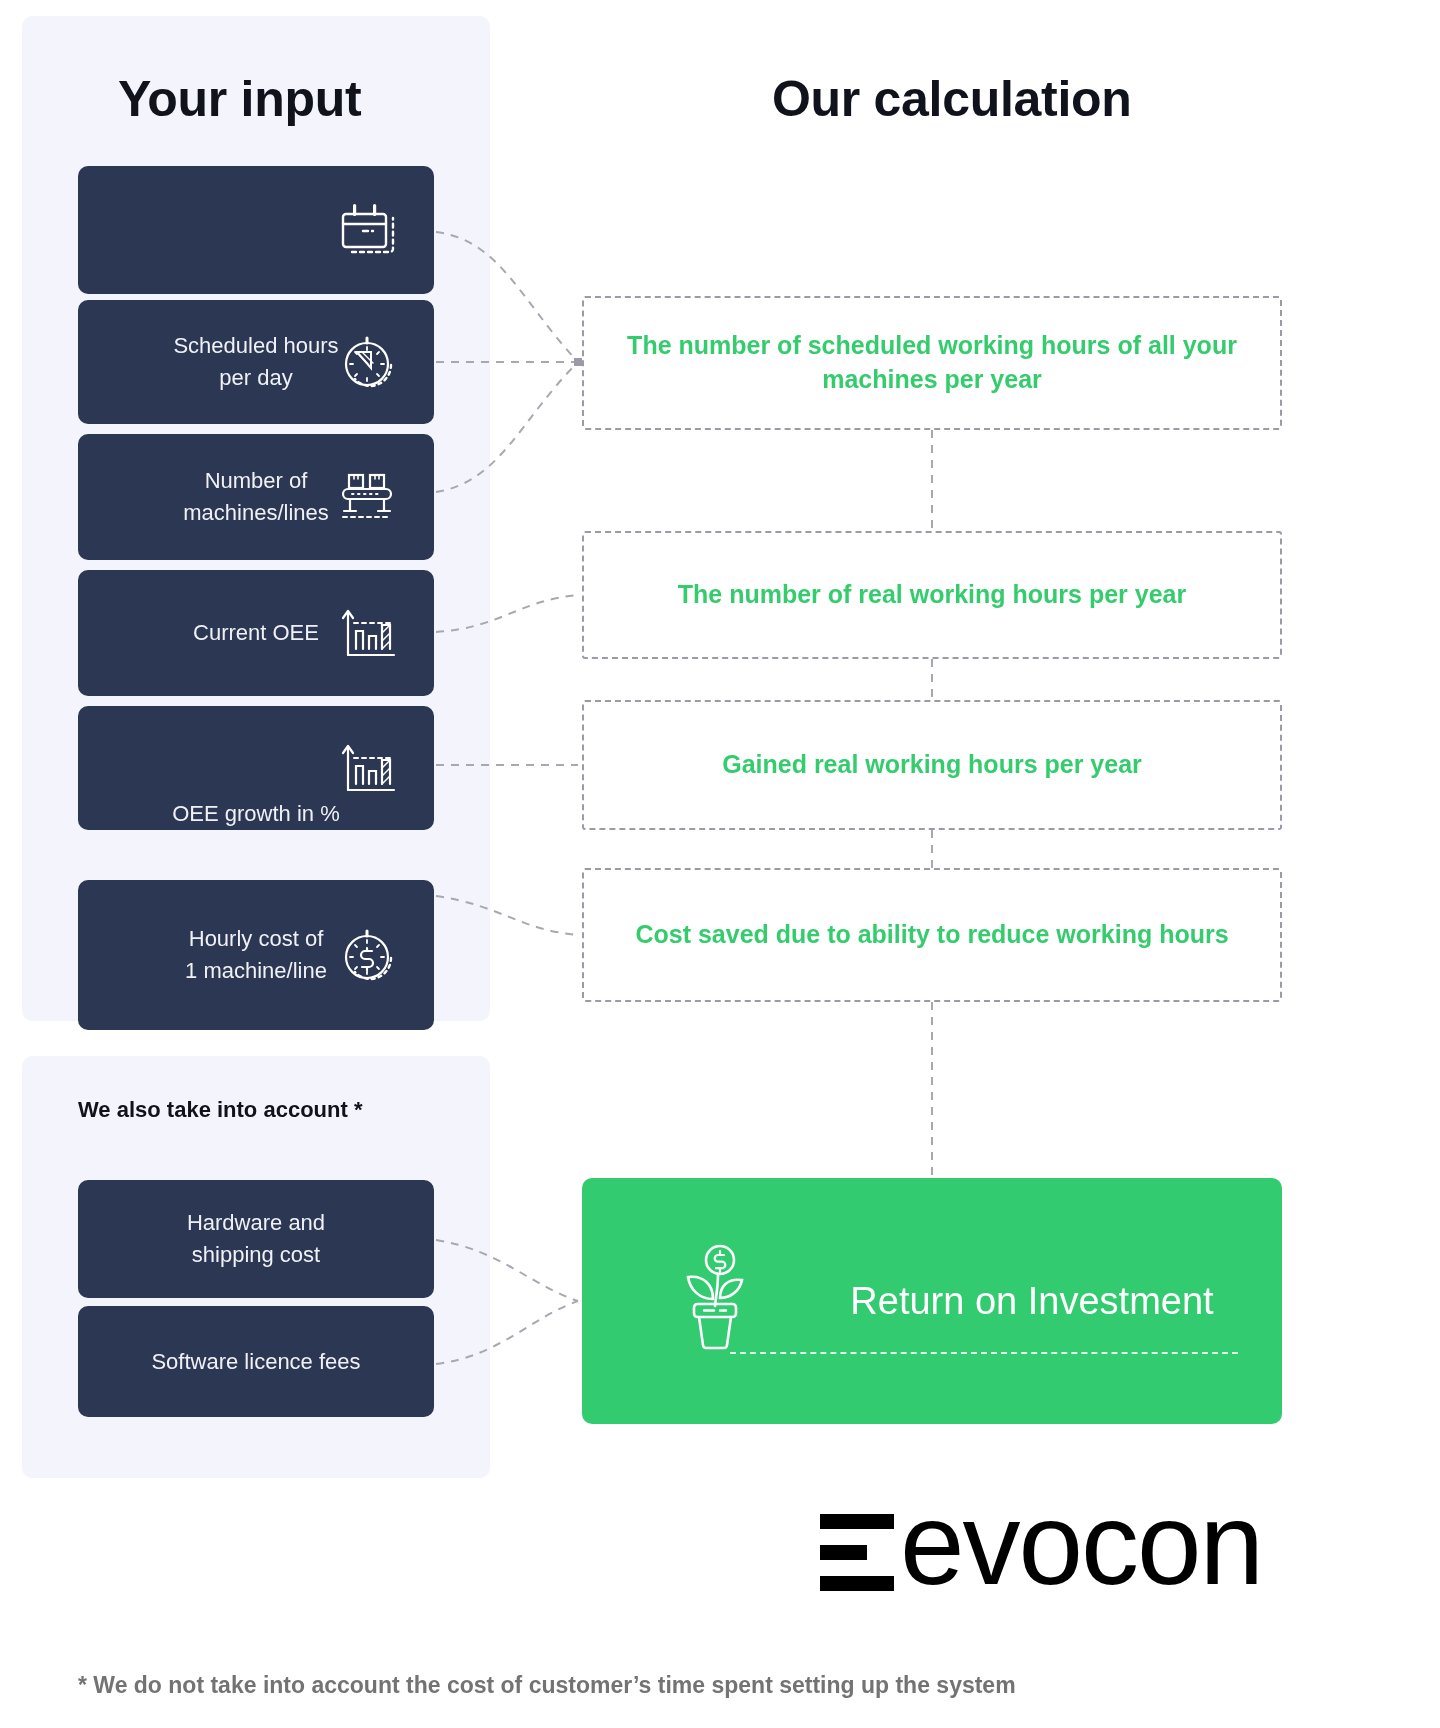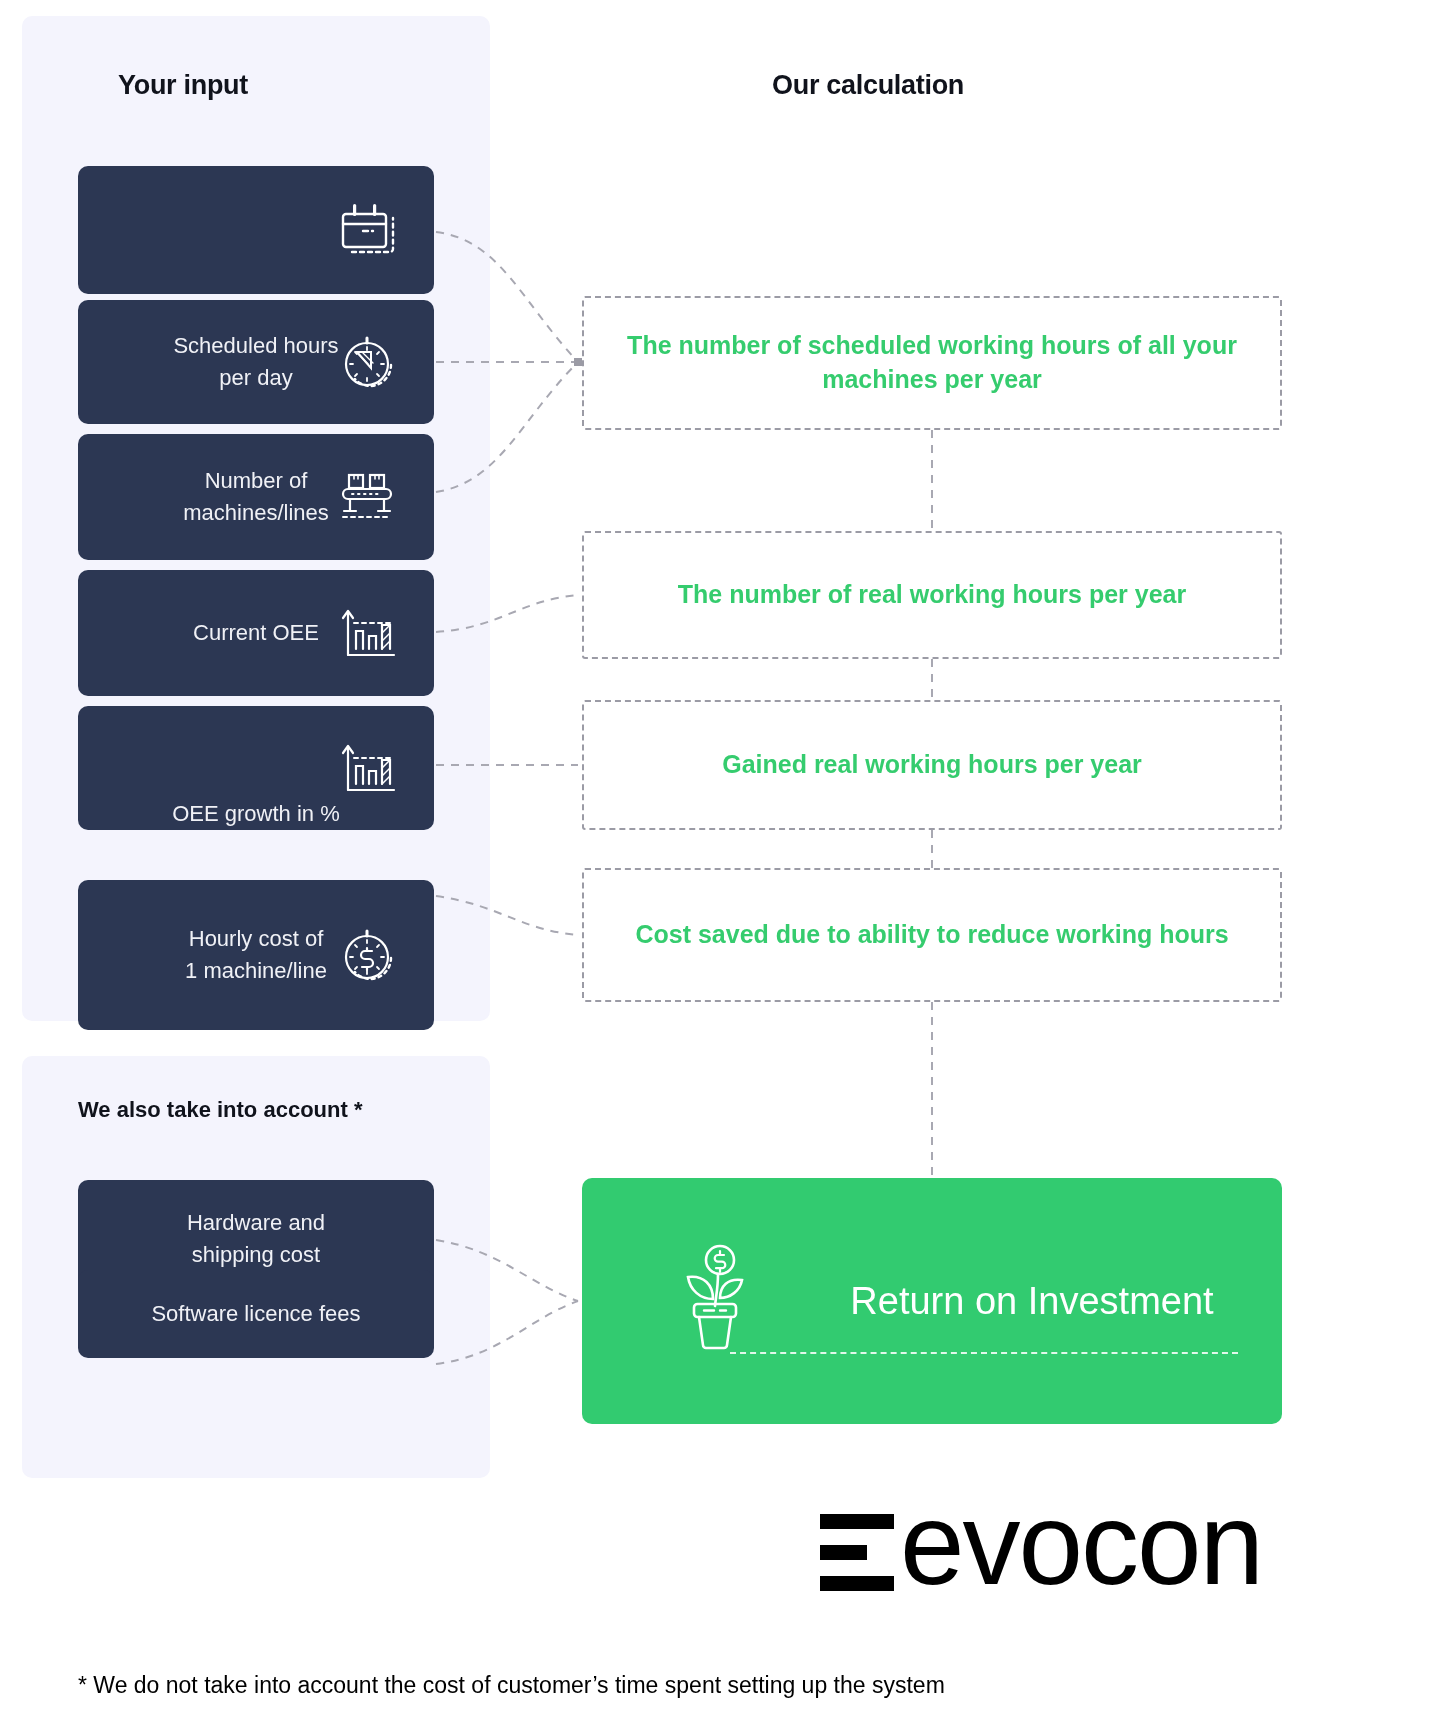--- a/index.html
+++ b/index.html
@@ -16,21 +16,21 @@
     position: absolute;
     background: #f4f4fd;
     border-radius: 10px;
   }
   #panel-top    { left: 22px; top: 16px;   width: 468px; height: 1005px; }
   #panel-bottom { left: 22px; top: 1056px; width: 468px; height: 422px; }
 
   
   .col-title {
     position: absolute;
-    font-size: 27px;
+    font-size: 50px;
     font-weight: 700;
     color: #10131c;
     letter-spacing: -0.3px;
     white-space: nowrap;
   }
   #title-input       { left: 118px; top: 70px; }
   #title-calculation { left: 772px; top: 70px; }
 
   .sub-title {
     position: absolute;
@@ -71,21 +71,21 @@
   }
   .input-card.no-ico .label { padding: 0; }
 
   #card-0 { top: 166px; height: 128px; }
   #card-1 { top: 300px; height: 124px; }
   #card-2 { top: 434px; height: 126px; }
   #card-3 { top: 570px; height: 126px; }
   #card-4 { top: 706px; height: 124px; align-items: flex-end; }
   #card-5 { top: 880px; height: 150px; }
   #card-6 { top: 1180px; height: 118px; }
-  #card-7 { top: 1270px; height: 88px; }
+  #card-7 { top: 1306px; height: 111px; }
 
   
   .calc-box {
     position: absolute;
     left: 582px;
     width: 700px;
     border: 2px dashed #9b9ba5;
     border-radius: 3px;
     display: flex;
     align-items: center;
@@ -156,22 +156,23 @@
     color: #000;
     letter-spacing: -2px;
     font-family: "Liberation Sans", sans-serif;
   }
 
   
   #footnote {
     position: absolute;
     left: 78px; top: 1672px;
     font-size: 23px;
-    color: #000000;
+    color: #737373;
     white-space: nowrap;
+    font-weight: bold;
   }
 
   
   #connectors {
     position: absolute;
     left: 0; top: 0;
     width: 1440px; height: 1728px;
     pointer-events: none;
   }
 </style>

